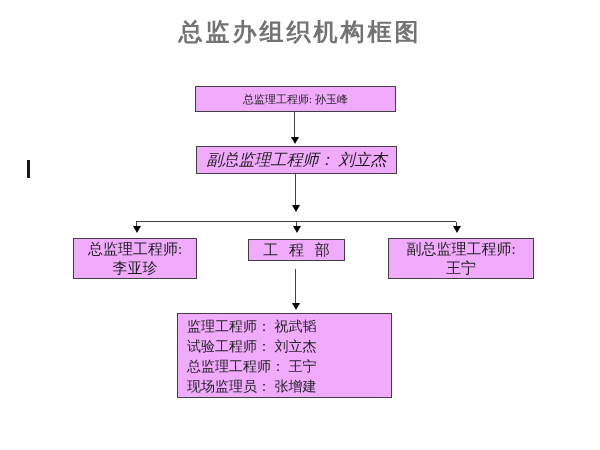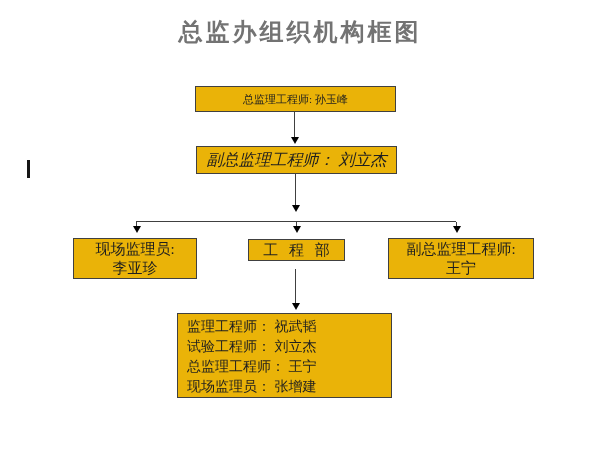--- a/index.html
+++ b/index.html
@@ -28,21 +28,21 @@
     left: 27px;
     top: 160px;
     width: 3px;
     height: 18px;
     background: #161616;
   }
   .box {
     position: absolute;
     box-sizing: border-box;
     border: 1px solid #404040;
-    background: #eab308;
+    background: #f0abfc;
     display: flex;
     flex-direction: column;
     align-items: center;
     justify-content: center;
     text-align: center;
   }
   .box-chief   { left: 195px; top: 86px;  width: 201px; height: 26px; font-size: 11px; }
   .box-deputy  { left: 196px; top: 146px; width: 201px; height: 28px; font-size: 16px; font-style: italic; }
   .box-contract{ left: 73px;  top: 238px; width: 124px; height: 41px; font-size: 15px; line-height: 19px; }
   .box-eng     { left: 248px; top: 239px; width: 97px;  height: 22px; font-size: 15px; word-spacing: 7px; }
@@ -101,21 +101,21 @@
 
   <div class="hline cross"></div>
   <div class="vline d1s"></div>
   <div class="arrow-head d1h"></div>
   <div class="vline d2s"></div>
   <div class="arrow-head d2h"></div>
   <div class="vline d3s"></div>
   <div class="arrow-head d3h"></div>
 
   <div class="box box-contract">
-    <span>现场监理员:</span>
+    <span>总监理工程师:</span>
     <span>李亚珍</span>
   </div>
 
   <div class="box box-eng">
     <span>工 程 部</span>
   </div>
 
   <div class="box box-office">
     <span>副总监理工程师:</span>
     <span>王宁</span>

